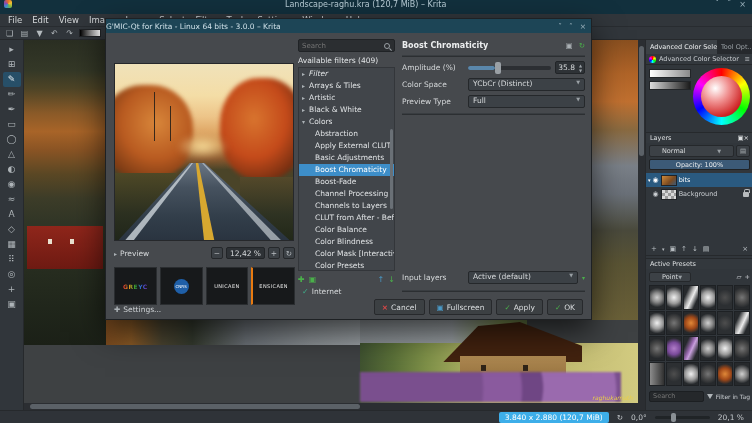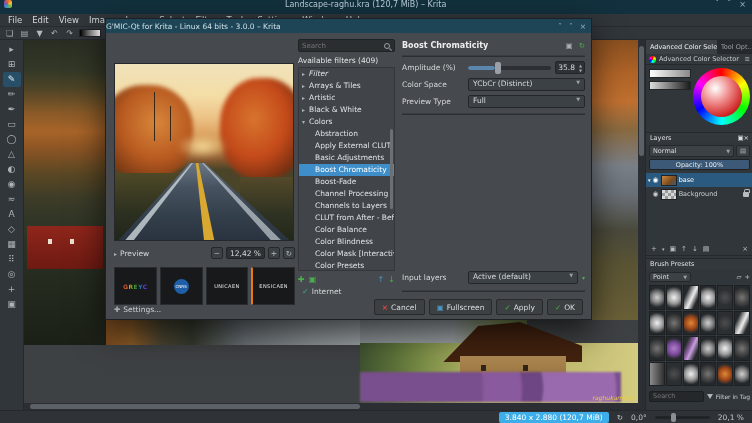--- a/index.html
+++ b/index.html
@@ -93,21 +93,21 @@
   .wheel { position:absolute; right:3px; top:3px; width:57px; height:57px; border-radius:50%;
     background:conic-gradient(#f00,#ff0,#0f0,#0ff,#00f,#f0f,#f00); }
   .wheel::after { content:""; position:absolute; inset:8px; border-radius:50%;
     background:radial-gradient(circle at 35% 30%, #ffffff 0%, #f09090 35%, #d02828 72%, #6e1010 100%); }
 
   .panel-title { display:flex; align-items:center; padding:0 4px; height:11px; color:#dde0e2; }
   .panel-title .sp { flex:1; }
   .layers-title { position:absolute; left:0; top:92px; width:107px; border-top:1px solid #26292c; background:#33383d; }
   .blend-row { position:absolute; left:3px; top:105px; width:101px; height:12px; display:flex; gap:2px; }
   .combo { flex:1; background:#3c4146; border:1px solid #25282b; border-radius:2px;
-    display:flex; align-items:center; padding:0 3px; color:#d8dbdd; white-space:nowrap; overflow:hidden; }
+    display:flex; align-items:center; padding:0 12px; color:#d8dbdd; white-space:nowrap; overflow:hidden; }
   .combo .car { margin-left:auto; font-size:5px; color:#9aa0a5; }
   .sq-btn { width:14px; background:#3c4146; border:1px solid #25282b; border-radius:2px;
     text-align:center; line-height:10px; color:#aab0b4; }
   .opacity-row { position:absolute; left:3px; top:119px; width:101px; height:11px;
     background:#27292c; border:1px solid #1f2225; border-radius:2px; overflow:hidden; }
   .opacity-fill { position:absolute; left:0; top:0; bottom:0; width:100%; background:#3c5a77; }
   .opacity-row span { position:absolute; left:0; right:0; text-align:center; line-height:10px; color:#e6e9eb; }
   .layer-row { position:absolute; left:0; width:107px; height:14px; display:flex; align-items:center;
     gap:2px; padding:0 2px; }
   .layer-row.sel { background:#2a5a80; color:#fff; }
@@ -364,41 +364,41 @@
       <span class="sq-btn">▤</span>
     </div>
     <div class="opacity-row">
       <div class="opacity-fill"></div>
       <span>Opacity: 100%</span>
     </div>
     <div class="layer-row sel" style="top:133px">
       <span style="font-size:5px">▾</span>
       <span style="font-size:7px">◉</span>
       <span class="l-thumb"></span>
-      <span>base</span>
+      <span>bits</span>
     </div>
     <div class="layer-row" style="top:147px">
       <span style="font-size:5px; visibility:hidden">▾</span>
       <span style="font-size:7px">◉</span>
       <span class="l-thumb checker"></span>
       <span>Background</span>
       <span class="lock"></span>
     </div>
     <div class="layers-foot">
       <span>+</span>
       <span style="font-size:5px">▾</span>
       <span>▣</span>
       <span>↑</span>
       <span>↓</span>
       <span>▤</span>
       <span style="margin-left:auto">×</span>
     </div>
 
     <div class="panel-title brush-title">
-      <span>Brush Presets</span>
+      <span>Active Presets</span>
     </div>
     <div class="brush-ctrl">
       <span class="combo" style="flex:0 0 42px">
         <span>Point</span>
         <span class="car">▼</span>
       </span>
       <span style="margin-left:auto">▱</span>
       <span>+</span>
     </div>
     <div class="brush-grid">

